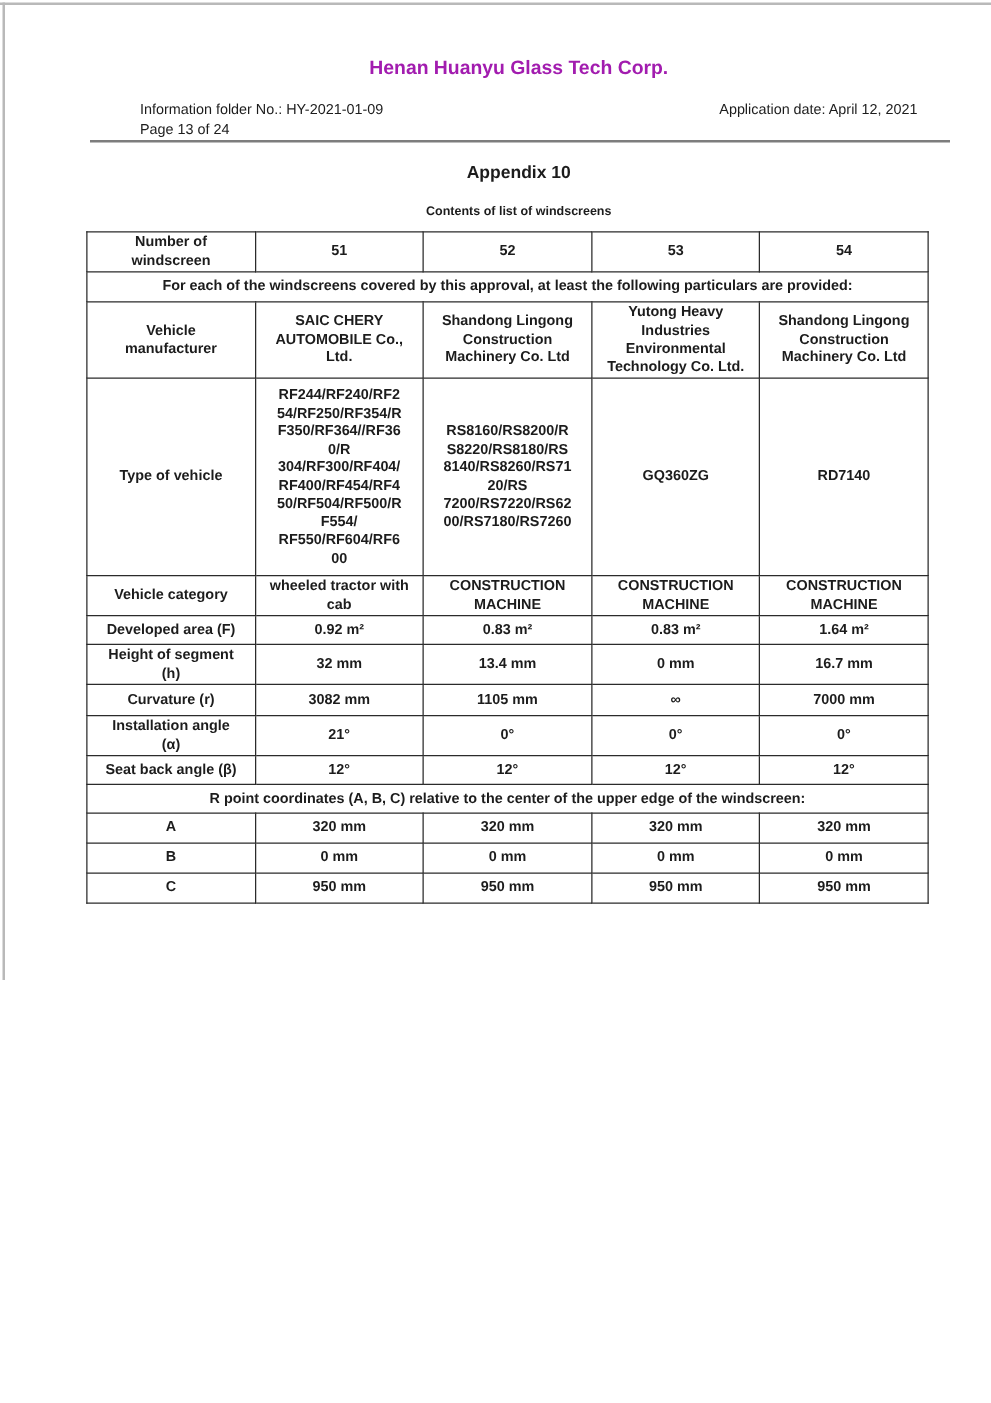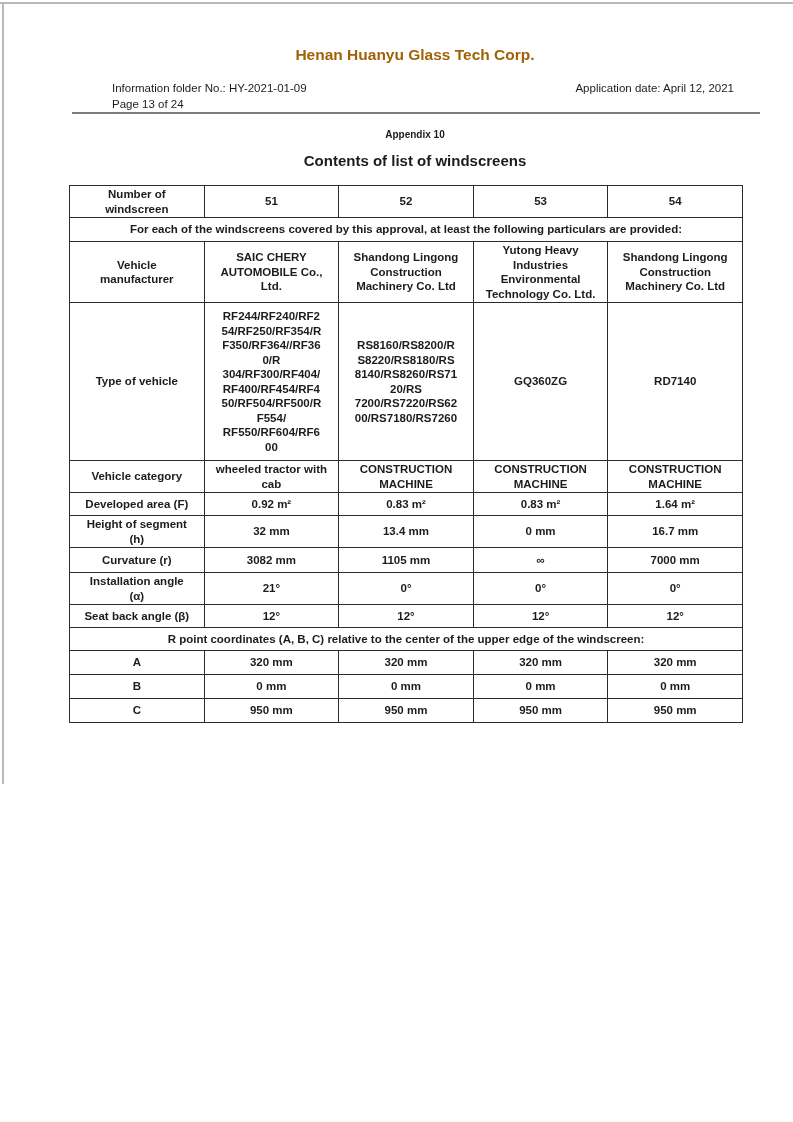--- a/index.html
+++ b/index.html
@@ -14,42 +14,42 @@
   .edge-top {
     position:absolute; left:0; top:2px; width:793px; height:2px;
     background:#b9b9b9;
   }
   .edge-left {
     position:absolute; left:2px; top:2px; width:2px; height:782px;
     background:#b9b9b9;
   }
   .company-title {
     position:absolute; left:38px; top:46px; width:754px;
-    text-align:center; font-size:15.5px; font-weight:bold; color:#a16207;
+    text-align:center; font-size:15.5px; font-weight:bold; color:#a21caf;
   }
   .info-row {
     position:absolute; left:112px; top:82px; width:622px;
     display:flex; justify-content:space-between;
     font-size:11.5px;
   }
   .page-no {
     position:absolute; left:112px; top:98px; width:622px;
     text-align:left; font-size:11.5px;
   }
   .hrule {
     position:absolute; left:72px; top:112px; width:688px; height:2px;
     background:#7d7d7d;
   }
   .appendix {
     position:absolute; left:38px; top:129px; width:754px;
+    text-align:center; font-size:14px; font-weight:bold;
+  }
+  .subtitle {
+    position:absolute; left:38px; top:164px; width:754px;
     text-align:center; font-size:10px; font-weight:bold;
-  }
-  .subtitle {
-    position:absolute; left:38px; top:152px; width:754px;
-    text-align:center; font-size:15px; font-weight:bold;
   }
   table.main {
     position:absolute; left:69px; top:185px; width:674px;
     border-collapse:collapse; table-layout:fixed;
     font-size:11.5px; line-height:14.5px; color:#1c1c1c;font-weight:bold;
   }
   table.main td {
     border:1px solid #2b2b2b;
     text-align:center; vertical-align:middle;
     padding:1px 3px;

